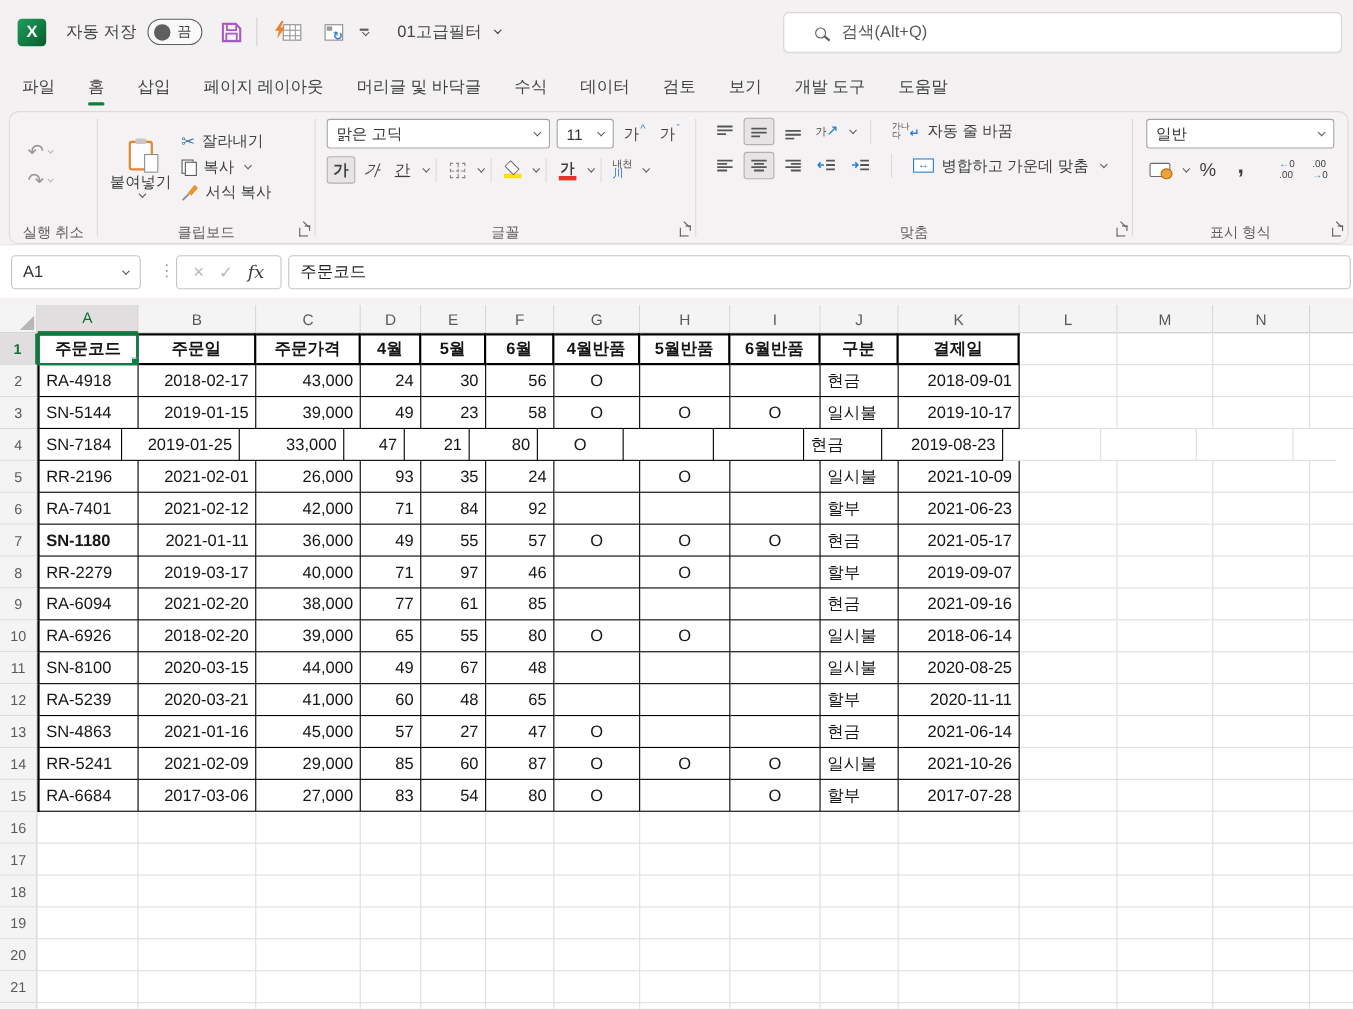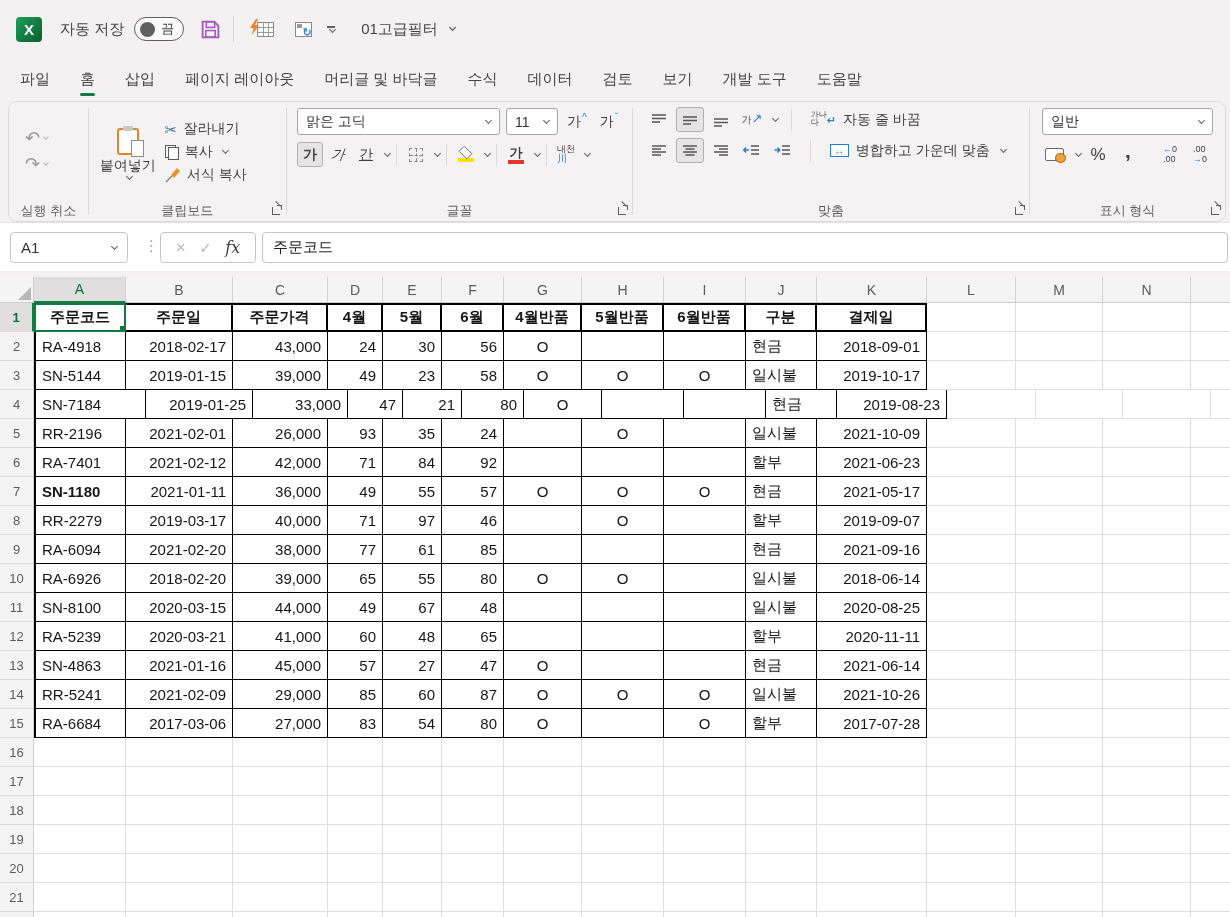--- a/index.html
+++ b/index.html
@@ -193,20 +193,24 @@
         </span>
     </div>
     <div class="qat-more">
       <span class="bar"></span>
       <span class="chev sm"></span>
     </div>
     <div class="fname">
       <span>01고급필터</span>
       <span class="chev sm"></span>
     </div>
+    <div class="searchbox">
+      <span class="mag"></span>
+      <span>검색(Alt+Q)</span>
+    </div>
   </div>
 
   <div class="tabrow" id="tabrow">
       <div class="rtab">파일</div>
       <div class="rtab active">홈</div>
       <div class="rtab">삽입</div>
       <div class="rtab">페이지 레이아웃</div>
       <div class="rtab">머리글 및 바닥글</div>
       <div class="rtab">수식</div>
       <div class="rtab">데이터</div>
@@ -555,21 +559,21 @@
         <div class="cell tbl al-c" style="width: 82px;">O</div>
         <div class="cell tbl al-l" style="width: 71px;">일시불</div>
         <div class="cell tbl al-r" style="width: 110px;">2019-10-17</div>
         <div class="cell al-l" style="width: 89px;"></div>
         <div class="cell al-l" style="width: 87px;"></div>
         <div class="cell al-l" style="width: 88px;"></div>
         <div class="cell" style="width: 39px; border-right: none;"></div>
       </div>
       <div class="srow">
         <div class="rowhdr">4</div>
-        <div class="cell tbl al-l first" style="width: 112px;">SN-7184</div>
+        <div class="cell tbl al-l first" style="width: 77px;">SN-7184</div>
         <div class="cell tbl al-r" style="width: 107px;">2019-01-25</div>
         <div class="cell tbl al-r" style="width: 95px;">33,000</div>
         <div class="cell tbl al-r" style="width: 55px;">47</div>
         <div class="cell tbl al-r" style="width: 59px;">21</div>
         <div class="cell tbl al-r" style="width: 62px;">80</div>
         <div class="cell tbl al-c" style="width: 78px;">O</div>
         <div class="cell tbl al-c" style="width: 82px;"></div>
         <div class="cell tbl al-c" style="width: 82px;"></div>
         <div class="cell tbl al-l" style="width: 71px;">현금</div>
         <div class="cell tbl al-r" style="width: 110px;">2019-08-23</div>

